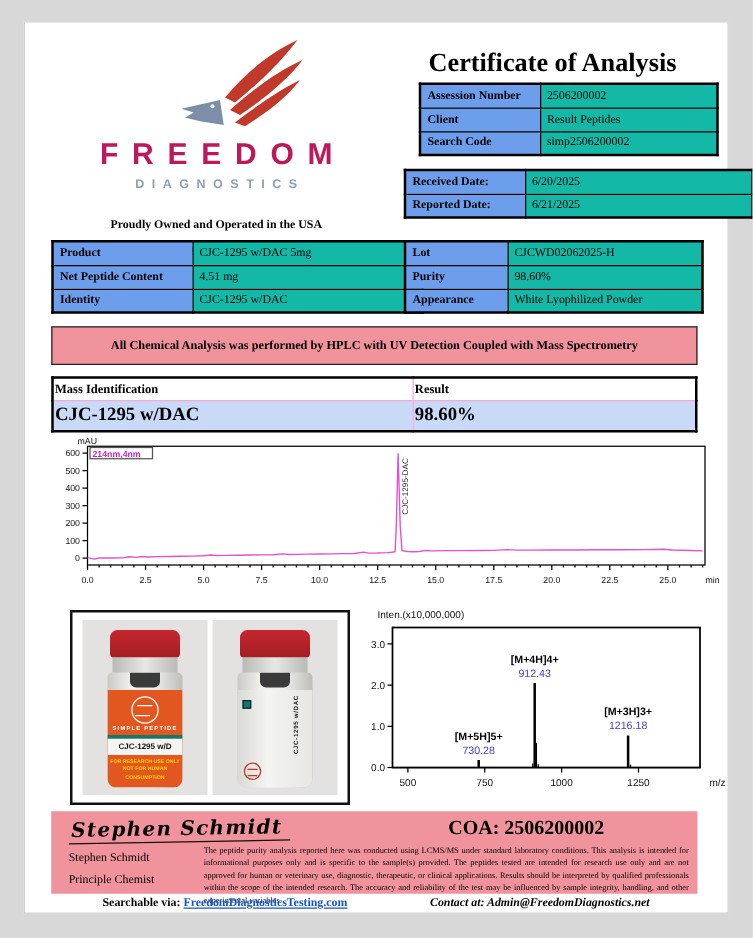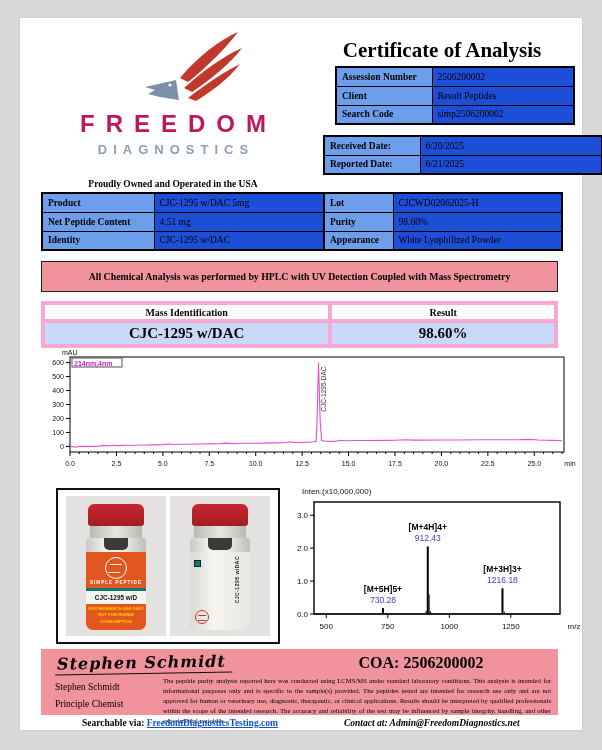--- a/index.html
+++ b/index.html
@@ -4,48 +4,48 @@
 <style>
   html,body{margin:0;padding:0;background:#d8d8d8;}
   *{box-sizing:border-box;}
   .canvas{position:relative;width:602px;height:750px;background:#d8d8d8;font-family:"Liberation Serif",serif;color:#000;overflow:hidden;}
   .page{position:absolute;left:19px;top:17px;width:564px;height:714px;background:#fff;border:1px solid #cfcfcf;}
 
   
   .logo-block{position:absolute;left:28px;top:12px;width:250px;text-align:center;}
   .logo-art{height:78px;position:relative;}
   .brand{font-family:"Liberation Sans",sans-serif;font-size:24px;font-weight:600;letter-spacing:11px;color:#be185d;margin-top:2px;text-indent:11px;}
-  .brand-sub{font-family:"Liberation Sans",sans-serif;font-size:13px;font-weight:bold;letter-spacing:6px;color:#8d9fb8;margin-top:4px;text-indent:6px;}
+  .brand-sub{font-family:"Liberation Sans",sans-serif;font-size:10px;font-weight:bold;letter-spacing:6px;color:#8d9fb8;margin-top:4px;text-indent:6px;}
   .tagline{font-size:9.5px;font-weight:bold;margin-top:22px;}
   .search-line{position:absolute;left:40px;top:176px;font-size:10px;font-weight:bold;}
   .link{color:#1155cc;text-decoration:underline;}
 
   
   .doc-title{position:absolute;left:296px;top:20px;width:252px;text-align:center;font-size:21px;font-weight:bold;}
   table.kv{border-collapse:collapse;position:absolute;}
   table.kv td{border:1px solid #000;font-size:9.5px;padding:2px 4px 2px 5px;height:19px;}
   table.kv td.k{background:#6d9eeb;font-weight:bold;}
-  table.kv td.v{background:#1d4ed8;}
+  table.kv td.v{background:#14b8a6;}
   table.kv{border:2px solid #000;}
   #info-table{left:303px;top:48px;width:240px;margin-left:12px;}
   #info-table td.k{width:96px;}
   #date-table{left:303px;top:117px;width:280px;}
   #date-table td.k{width:96px;}
   #product-table{left:21px;top:174px;width:298px;border-radius:15px;}
   #product-table td.k{width:112px;}
   #lot-table{left:303px;top:174px;width:240px;}
-  #lot-table td.k{width:69px;}
+  #lot-table td.k{width:82px;}
 
   
   .banner{position:absolute;left:21px;top:243px;width:517px;height:31px;background:#f1939c;border:1px solid #222;
     display:flex;align-items:center;justify-content:center;font-size:9.8px;font-weight:bold;text-align:center;}
 
   
   .mass-table{position:absolute;left:21px;top:283px;width:517px;border-collapse:collapse;border:2px solid #000;}
-  .mass-table td{border:4px solid #f9a8d4;text-align:center;}
+  .mass-table td{border:1px solid #f9a8d4;text-align:left;}
   .mass-table .hdr td{font-size:10px;font-weight:bold;background:#fff;height:18px;}
   .mass-table .row td{font-size:15px;font-weight:bold;background:#c9daf8;height:25px;}
   .mass-table td.c1{width:56%;}
 
   
   .hplc-wrap{position:absolute;left:14px;top:329px;width:542px;height:133px;}
   .ms-wrap{position:absolute;left:264px;top:464px;width:300px;height:158px;}
 
   
   .photo-box{position:absolute;left:36px;top:470px;width:224px;height:156px;background:#fff;border:2px solid #111;display:flex;align-items:center;justify-content:center;gap:4px;}

